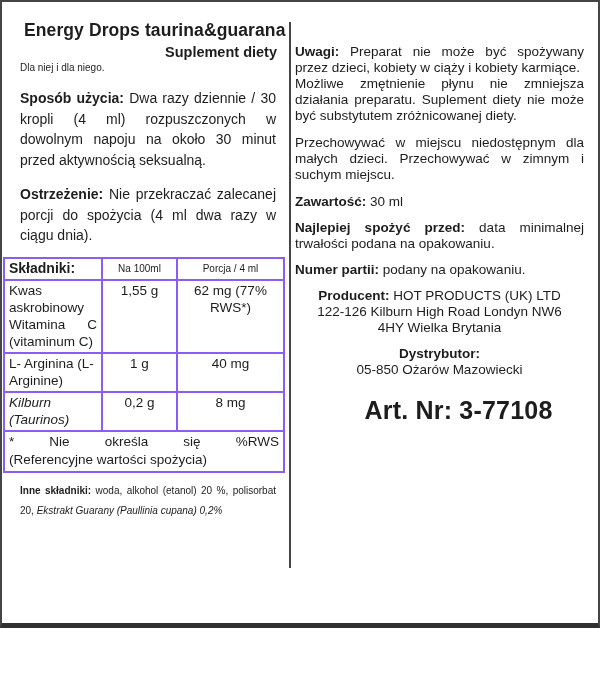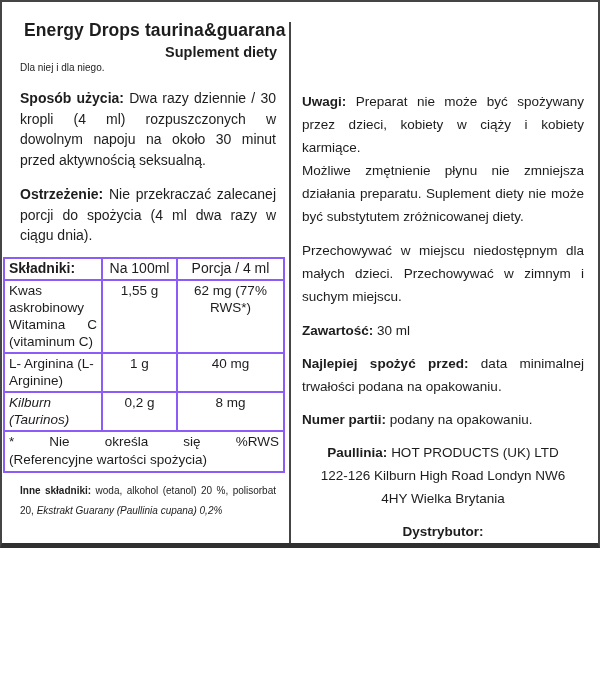--- a/index.html
+++ b/index.html
@@ -1,18 +1,18 @@
 <!DOCTYPE html>
 <html><head>
 <meta charset="utf-8">
 <style>
   html, body { margin: 0; padding: 0; background: #ffffff; }
   .label {
     position: relative;
-    width: 600px; height: 548px;
+    width: 600px; height: 628px;
     box-sizing: border-box;
     background: #ffffff;
     border: 2px solid #454545;
     border-bottom: 5px solid #303030;
     font-family: "Liberation Sans", "DejaVu Sans", sans-serif;
     color: #1d1d1d;
     overflow: hidden;
   }
   .divider {
     position: absolute;
@@ -45,38 +45,38 @@
     table-layout: fixed;
   }
   .ing-table th, .ing-table td {
     border: 2px solid #8b5cf6;
     padding: 1px 4px 2px 4px;
     vertical-align: top;
     overflow: hidden;
   }
   .col-ingr { width: 98px; } .col-100 { width: 75px; } .col-port { width: 107px; }
   .th-ingr { text-align: left; font-weight: bold; font-size: 14px; }
-  .th-val  { text-align: center; font-weight: normal; font-size: 14px; }
+  .th-val  { text-align: center; font-weight: normal; font-size: 10px; }
   .td-name { text-align: left; }
   .td-name.justify { text-align: justify; }
   .td-val  { text-align: center; }
   .italic  { font-style: italic; }
   .fn-cell { padding: 2px 5px 3px 5px; line-height: 18px; }
   .fn-line1 { text-align: justify; text-align-last: justify; }
   .fn-line2 { text-align: left; }
   .other-para {
     margin: 8px 13px 0 18px;
     font-size: 10px; line-height: 20.5px;
     text-align: justify;
   }
   
   .col-right {
-    position: absolute; left: 289px; top: 0; right: 2px;
+    position: absolute; left: 282px; top: 0; right: 2px;
     padding: 0 12px 0 11px;
-    font-size: 13.5px; line-height: 23px; margin-top: 46px;
+    font-size: 13.5px; line-height: 16px;
   }
   .rpara { margin: 0; text-align: justify; }
   .rpara.first { margin-top: 42px; }
   .gap-sm { margin-top: 10px; }
   .gap-md { margin-top: 11px; }
   .bold { font-weight: bold; }
   .center { text-align: center; }
   .art-number {
     margin-top: 24px;
     padding-left: 38px;
@@ -150,21 +150,21 @@
       <p class="rpara">Przechowywać w miejscu niedostępnym dla małych dzieci. Przechowywać w zimnym i suchym miejscu.</p>
     </div>
 
     <p class="rpara gap-md"><span class="bold">Zawartość:</span> <span>30 ml</span></p>
 
     <p class="rpara gap-sm"><span class="bold">Najlepiej spożyć przed:</span> <span>data minimalnej trwałości podana na opakowaniu.</span></p>
 
     <p class="rpara gap-sm"><span class="bold">Numer partii:</span> <span>podany na opakowaniu.</span></p>
 
     <div class="gap-sm">
-      <div class="center"><span class="bold">Paullinia:</span> <span>HOT PRODUCTS (UK) LTD</span></div>
+      <div class="center"><span class="bold">Producent:</span> <span>HOT PRODUCTS (UK) LTD</span></div>
       <div class="center">122-126 Kilburn High Road Londyn NW6</div>
       <div class="center">4HY Wielka Brytania</div>
     </div>
 
     <div class="gap-sm">
       <div class="center bold">Dystrybutor:</div>
       <div class="center">05-850 Ożarów Mazowiecki</div>
     </div>
 
     <div class="art-number">Art. Nr: 3-77108</div>

